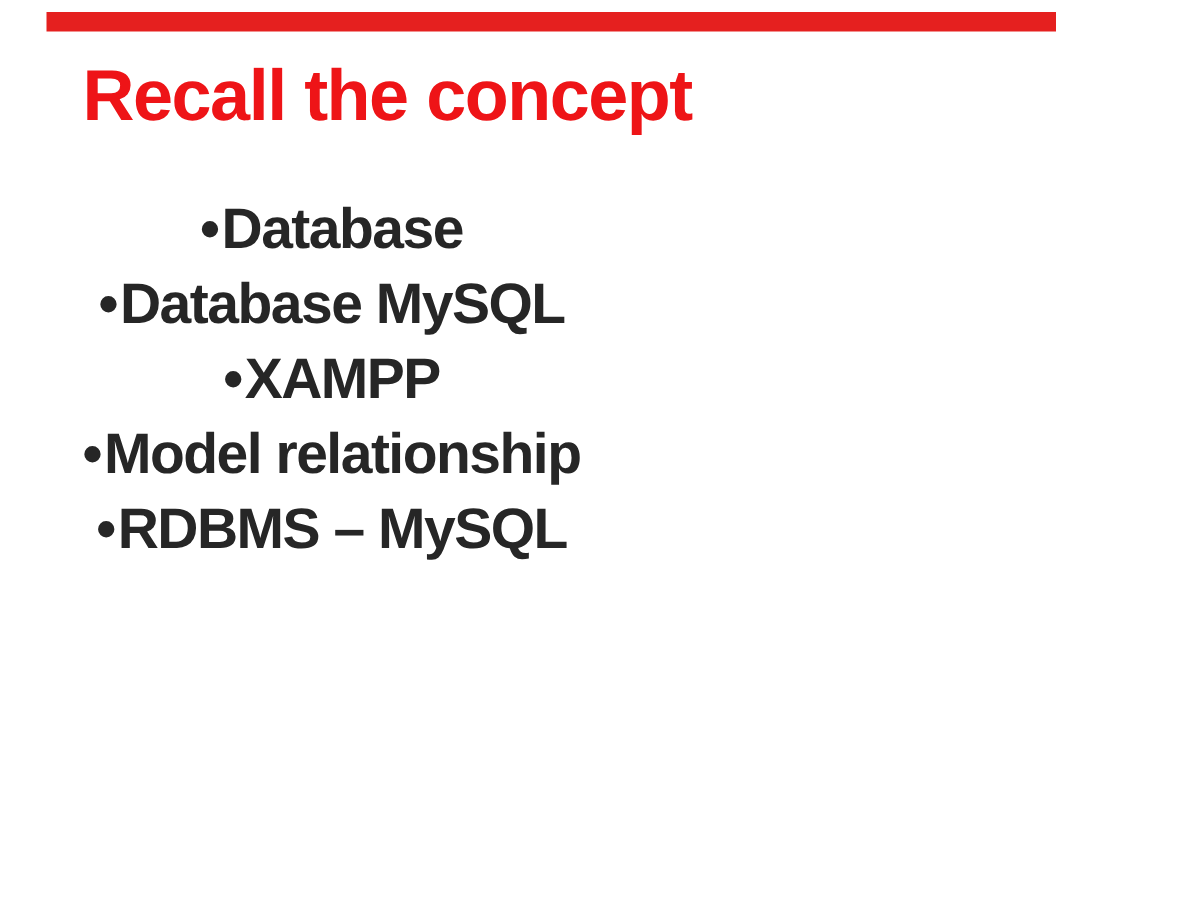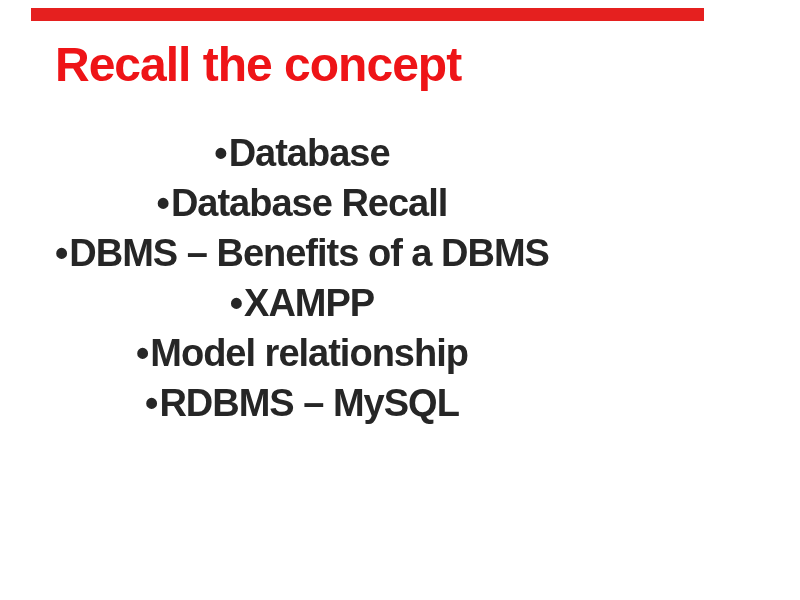--- a/index.html
+++ b/index.html
@@ -70,20 +70,19 @@
 
 <div class="slide">
 
   <div class="accent-bar-top"></div>
   <div class="accent-bar-right"></div>
 
   <h1 class="slide-title">Recall the concept</h1>
 
   <ul class="bullet-list">
     <li class="bullet-item"><span class="bullet-marker">•</span><span>Database</span></li>
-    <li class="bullet-item"><span class="bullet-marker">•</span><span>Database Recall</span></li>
-    <li class="bullet-item"><span class="bullet-marker">•</span><span>DBMS – Benefits of a DBMS</span></li>
+    <li class="bullet-item"><span class="bullet-marker">•</span><span>Database MySQL</span></li>
     <li class="bullet-item"><span class="bullet-marker">•</span><span>XAMPP</span></li>
     <li class="bullet-item"><span class="bullet-marker">•</span><span>Model relationship</span></li>
     <li class="bullet-item"><span class="bullet-marker">•</span><span>RDBMS – MySQL</span></li>
   </ul>
 
 </div>
 
 </body></html>

